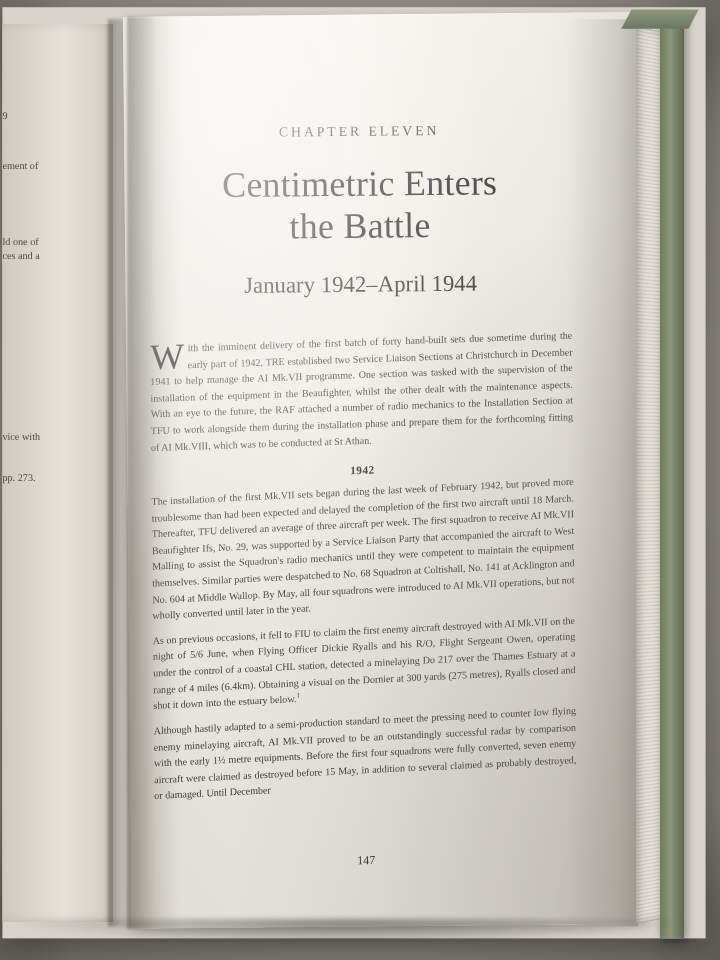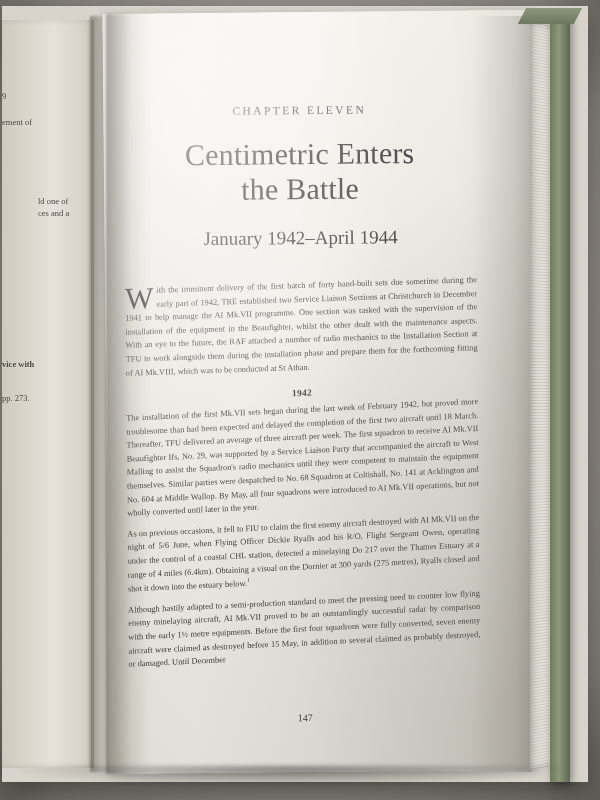--- a/index.html
+++ b/index.html
@@ -59,23 +59,23 @@
     left: 0px;
     right: 6px;
     color: #4c4a45;
     font-size: 8.5px;
     line-height: 1.45;
     text-align: left;
     padding-left: 0px;
     font-family: "Liberation Serif", serif;
   }
   .lp-folio { top: 70px; font-size: 11px; color: #3f3d39; }
-  .lp-line1 { top: 96px; }
+  .lp-line1 { top: 112px; }
   .lp-line2 { top: 175px; }
-  .lp-line3 { top: 338px; font-weight: bold; }
+  .lp-line3 { top: 338px; }
   .lp-line4 { top: 372px; }
 
   
   .gutter {
     position: absolute;
     left: 88px;
     top: 10px;
     width: 30px;
     height: 756px;
     background: linear-gradient(90deg, rgba(60,56,50,0.45) 0%, rgba(90,85,77,0.22) 35%, rgba(255,255,255,0.05) 100%);
@@ -268,21 +268,21 @@
 <body>
 
 <div id="scene">
   <div class="backdrop"></div>
 
   <div class="book">
 
     <div class="left-page">
       <div class="lp-text lp-folio">9</div>
       <div class="lp-text lp-line1">ement of</div>
-      <div class="lp-text lp-line2" style="white-space:pre-line;padding-left:36px;">ld one of
+      <div class="lp-text lp-line2" style="white-space:pre-line;">ld one of
 ces and a</div>
       <div class="lp-text lp-line3">vice with</div>
       <div class="lp-text lp-line4">pp. 273.</div>
     </div>
 
     <div class="gutter"></div>
 
     <div class="right-page">
       <div class="content">
 

